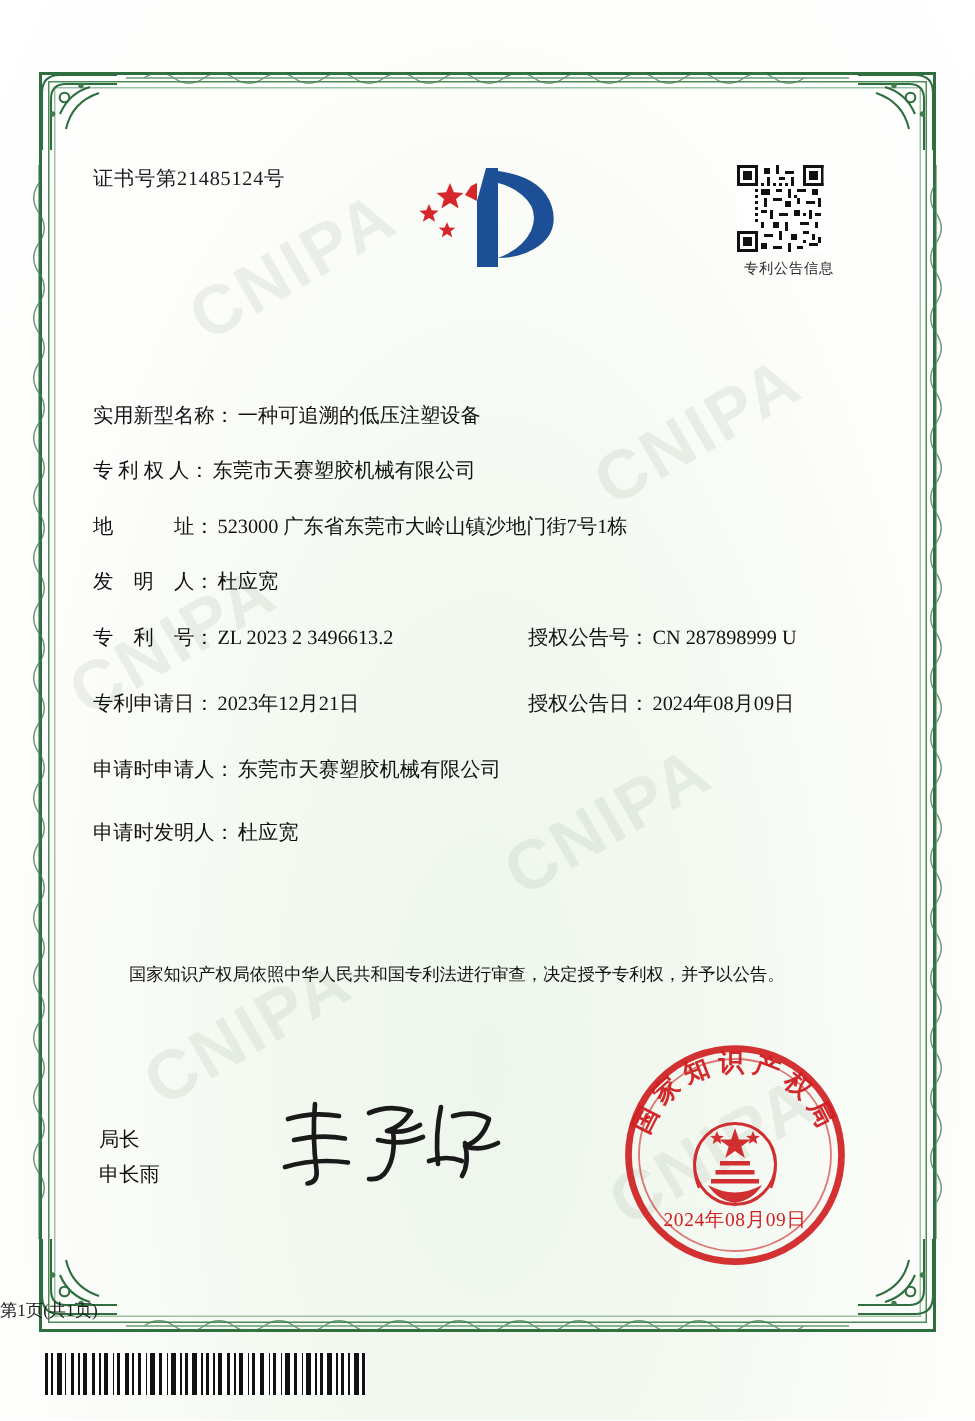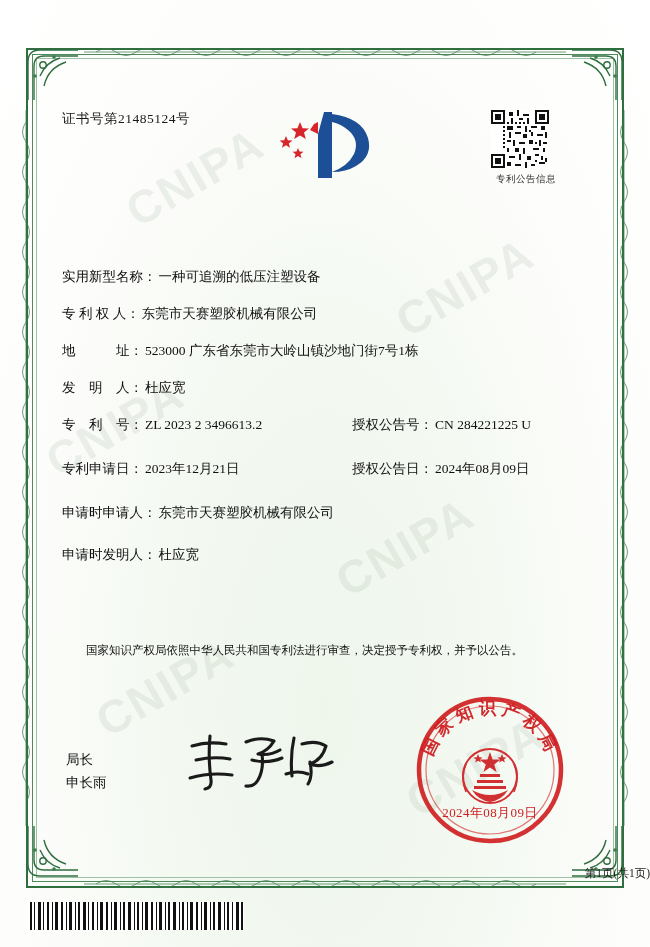--- a/index.html
+++ b/index.html
@@ -207,21 +207,21 @@
     font-size: 13px;
     font-family: "Liberation Serif", serif;
     letter-spacing: .4px;
   }
 
   
   .page-no {
     position: absolute;
     left: 0; top: 866px;
     width: 650px;
-    text-align: right;
+    text-align: left;
     font-size: 11.5px;
     color: #1a1a1a;
   }
 
   .barcode {
     position: absolute;
     left: 28px; top: 902px;
     width: 216px; height: 28px;
   }
 </style>
@@ -452,21 +452,21 @@
       <span class="lbl">地　　　址：</span><span class="val">523000 广东省东莞市大岭山镇沙地门街7号1栋</span>
     </div>
 
     <div class="row">
       <span class="lbl">发　明　人：</span><span class="val">杜应宽</span>
     </div>
 
     <div class="row" style="height:44px">
       <span class="lbl">专　利　号：</span><span class="val">ZL 2023 2 3496613.2</span>
       <span class="col2">
-        <span class="lbl">授权公告号：</span><span class="val">CN 284221225 U</span>
+        <span class="lbl">授权公告号：</span><span class="val">CN 287898999 U</span>
       </span>
     </div>
 
     <div class="row" style="height:44px">
       <span class="lbl">专利申请日：</span><span class="val">2023年12月21日</span>
       <span class="col2">
         <span class="lbl">授权公告日：</span><span class="val">2024年08月09日</span>
       </span>
     </div>
 

